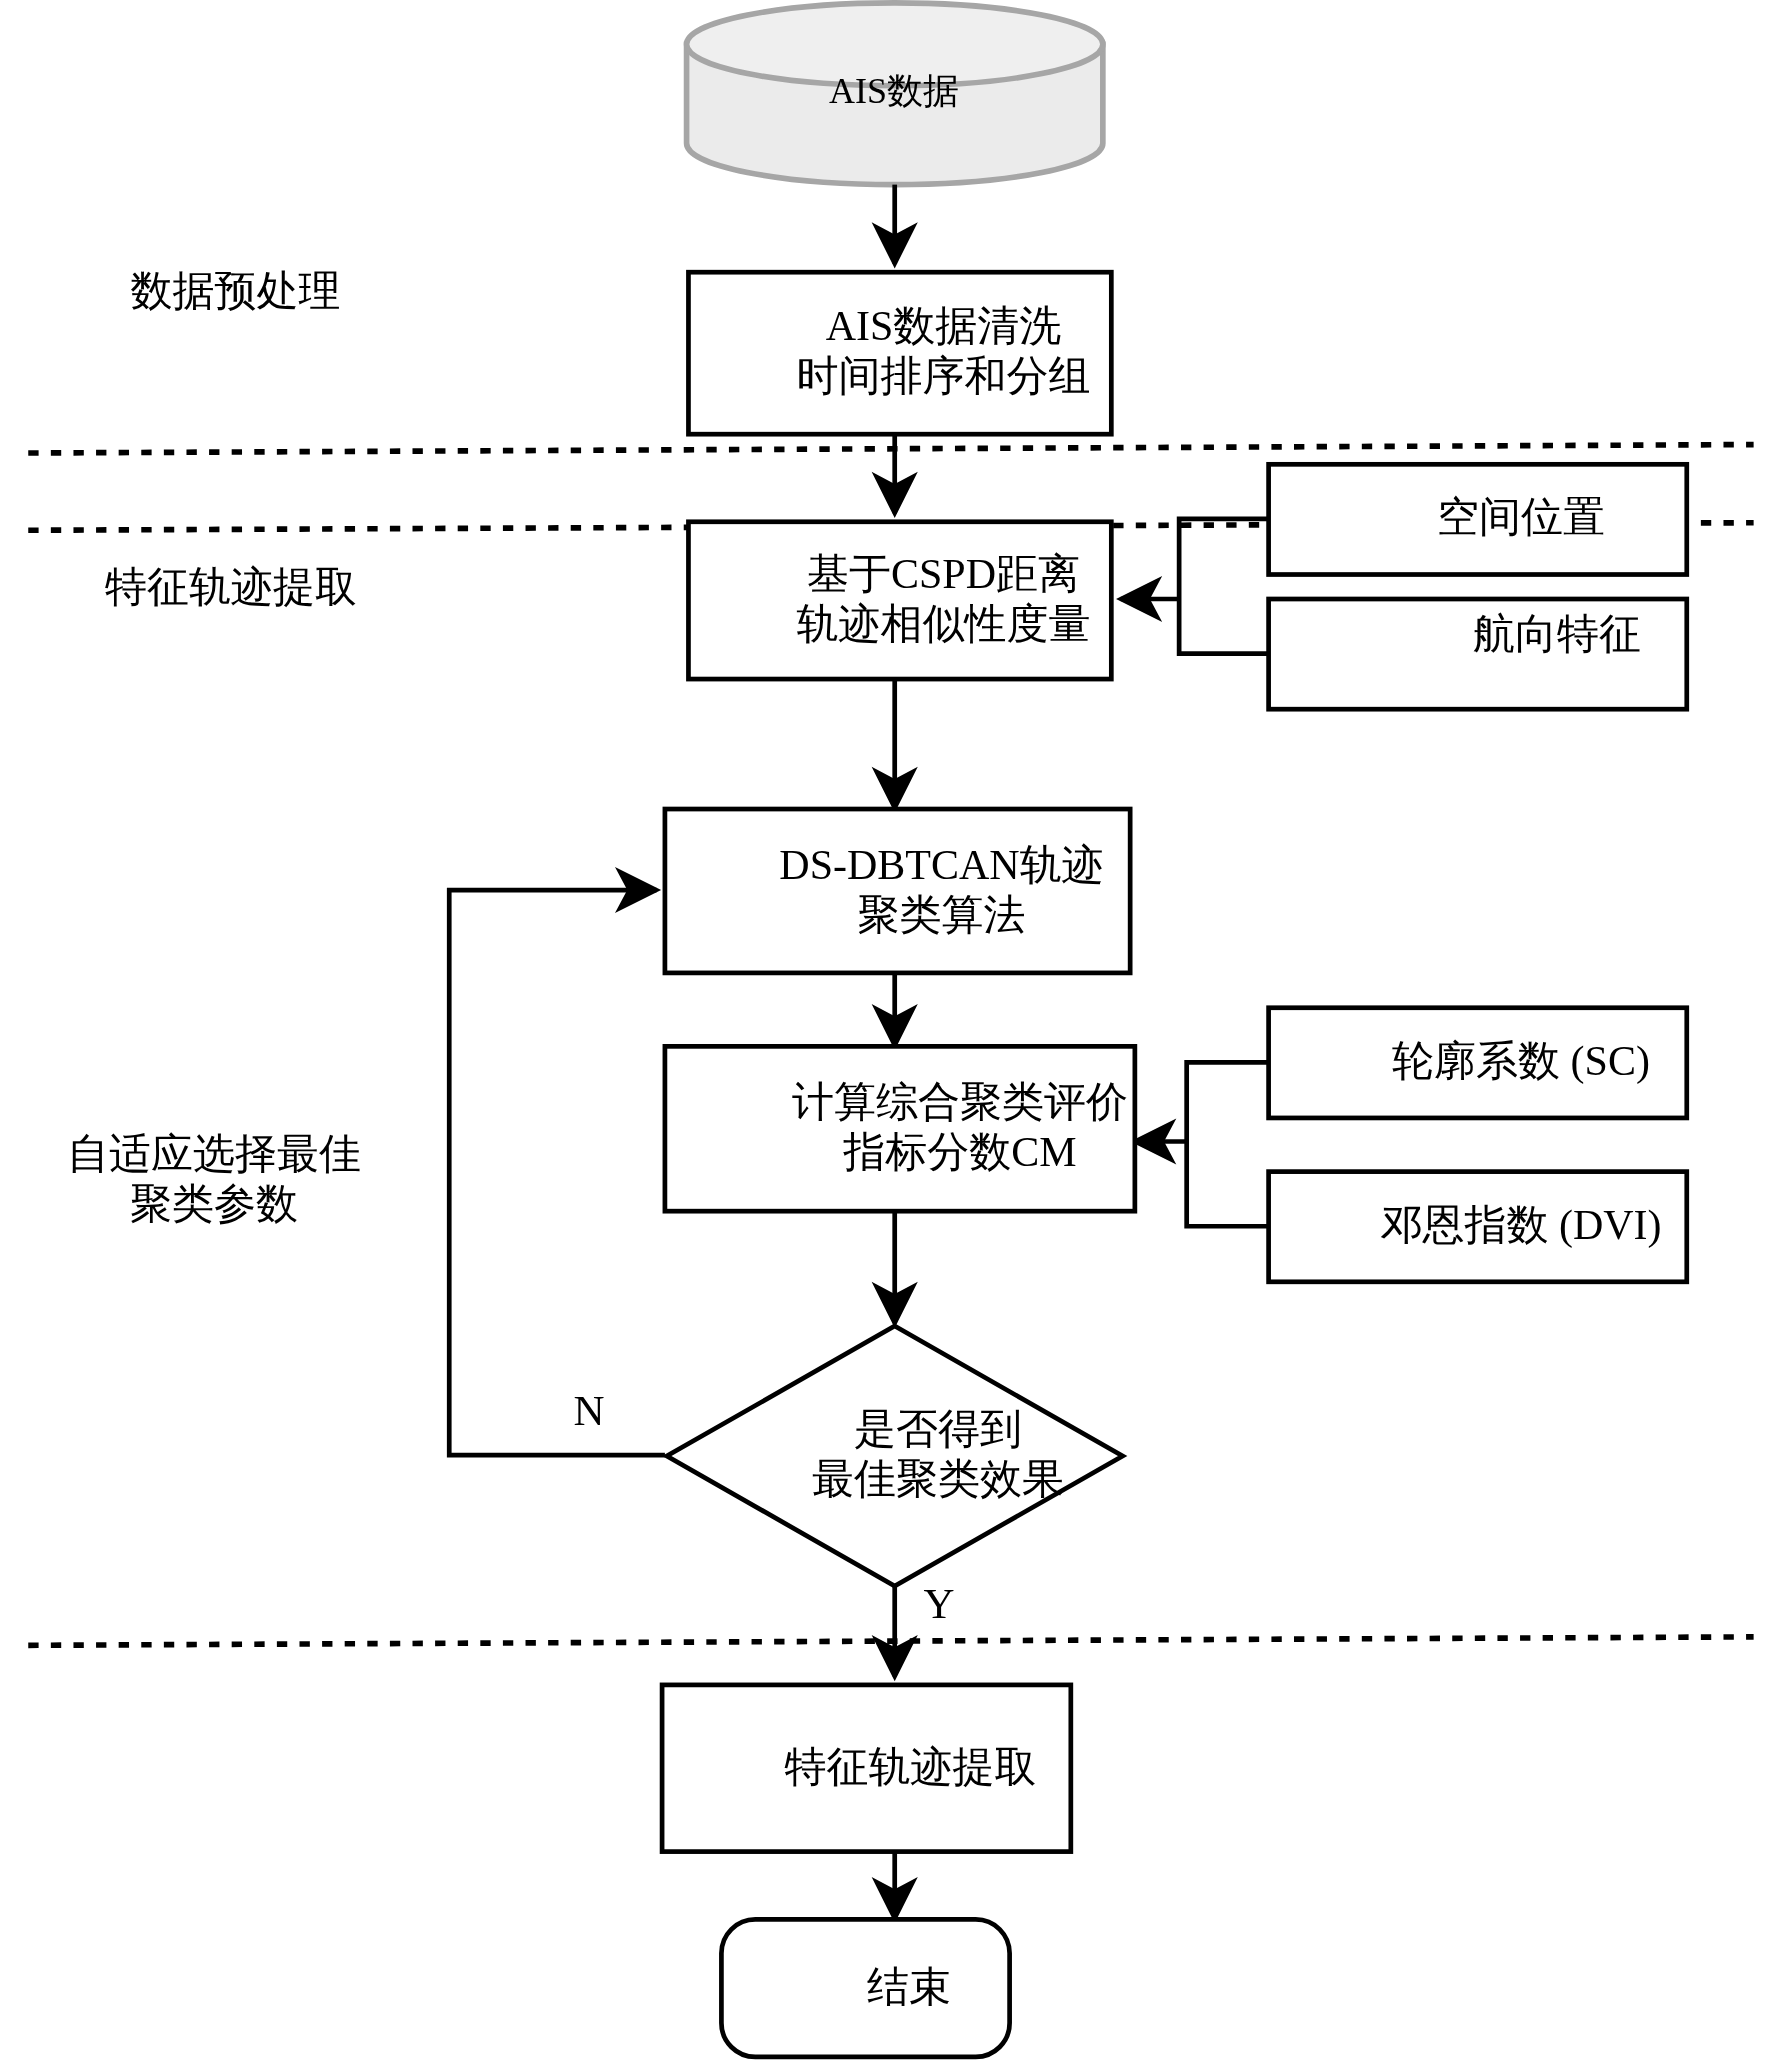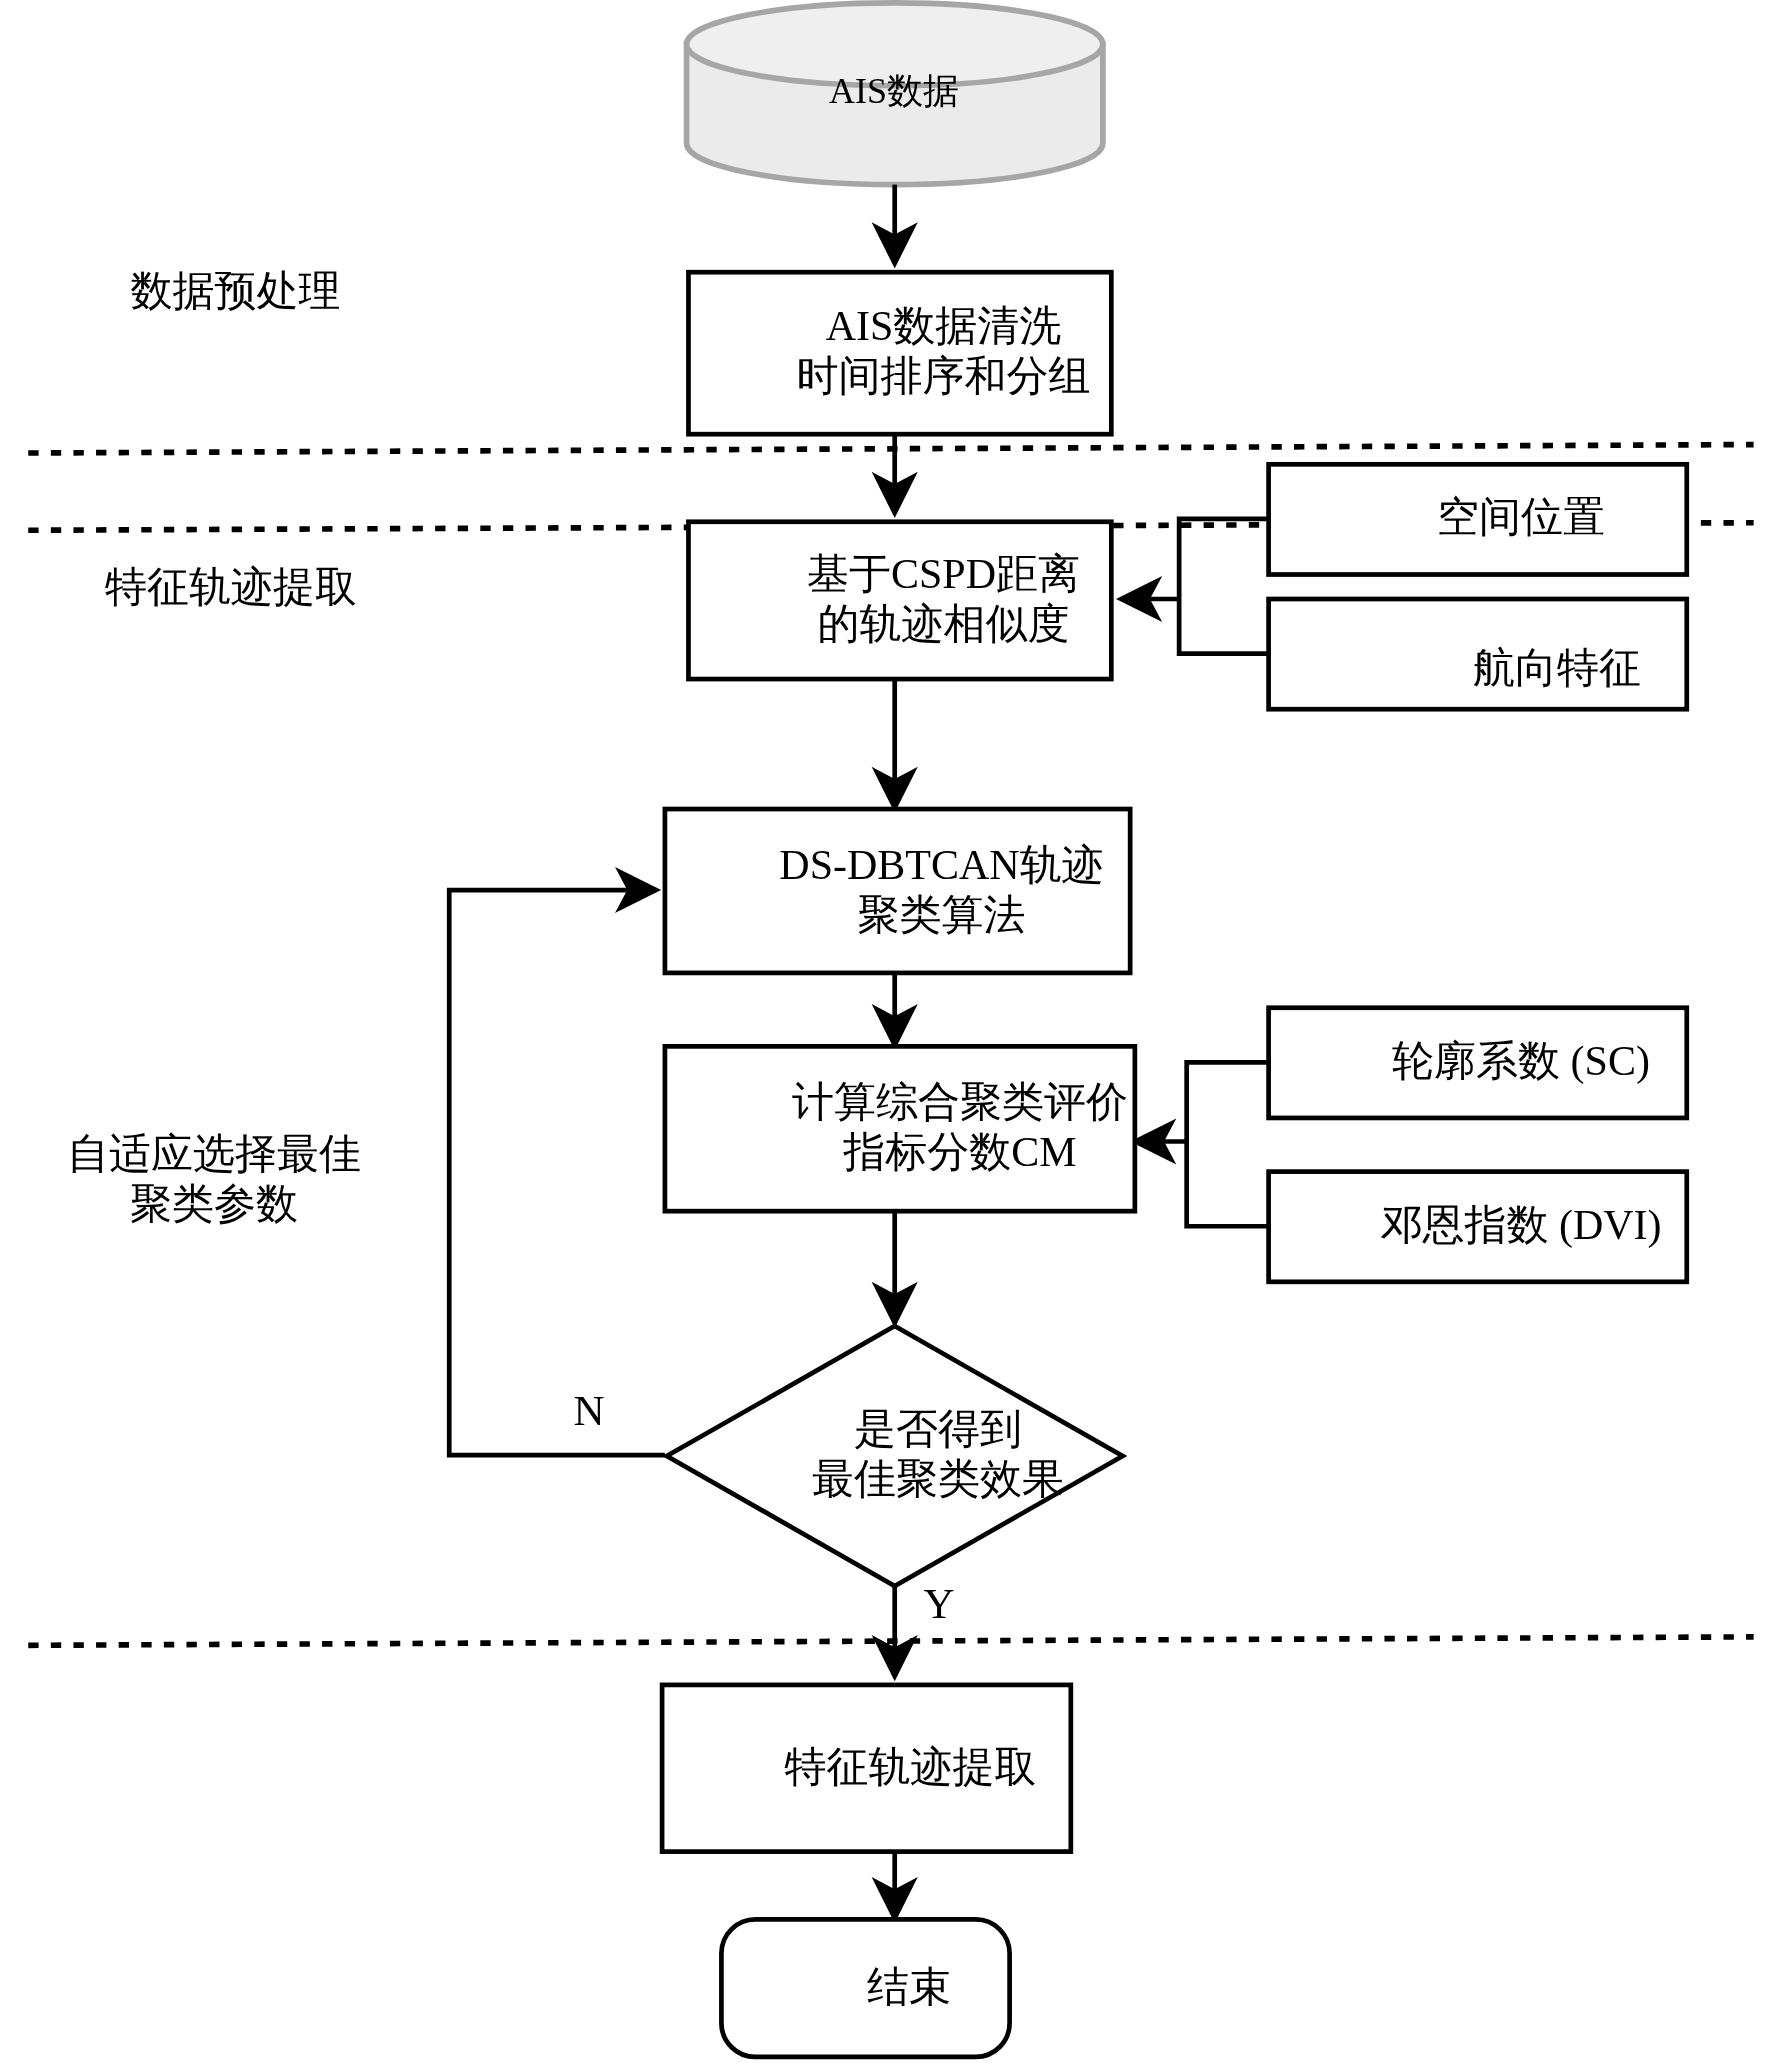--- a/index.html
+++ b/index.html
@@ -141,25 +141,25 @@
 
   <div class="flow-text stage-label" style="left:0px; top:1130px; width:428px;">自适应选择最佳
 聚类参数</div>
 
   <div class="flow-text cyl-label" style="left:686px; top:70px; width:416px;">AIS数据</div>
 
   <div class="flow-text node-label" style="left:688px; top:302px; width:423px;">AIS数据清洗
 时间排序和分组</div>
 
   <div class="flow-text node-label" style="left:688px; top:550px; width:423px;">基于CSPD距离
-的轨迹相似度</div>
+轨迹相似性度量</div>
 
   <div class="flow-text node-label" style="left:1268px; top:493px; width:418px;">空间位置</div>
 
-  <div class="flow-text node-label" style="left:1268px; top:644px; width:418px;padding-left:36px;">航向特征</div>
+  <div class="flow-text node-label" style="left:1268px; top:610px; width:418px;padding-left:36px;">航向特征</div>
 
   <div class="flow-text node-label" style="left:665px; top:841px; width:465px;">DS-DBTCAN轨迹
 聚类算法</div>
 
   <div class="flow-text node-label" style="left:681px; top:1078px; width:470px;">计算综合聚类评价
 指标分数CM</div>
 
   <div class="flow-text node-label" style="left:1268px; top:1037px; width:418px;">轮廓系数 (SC)</div>
 
   <div class="flow-text node-label" style="left:1268px; top:1201px; width:418px;">邓恩指数 (DVI)</div>

